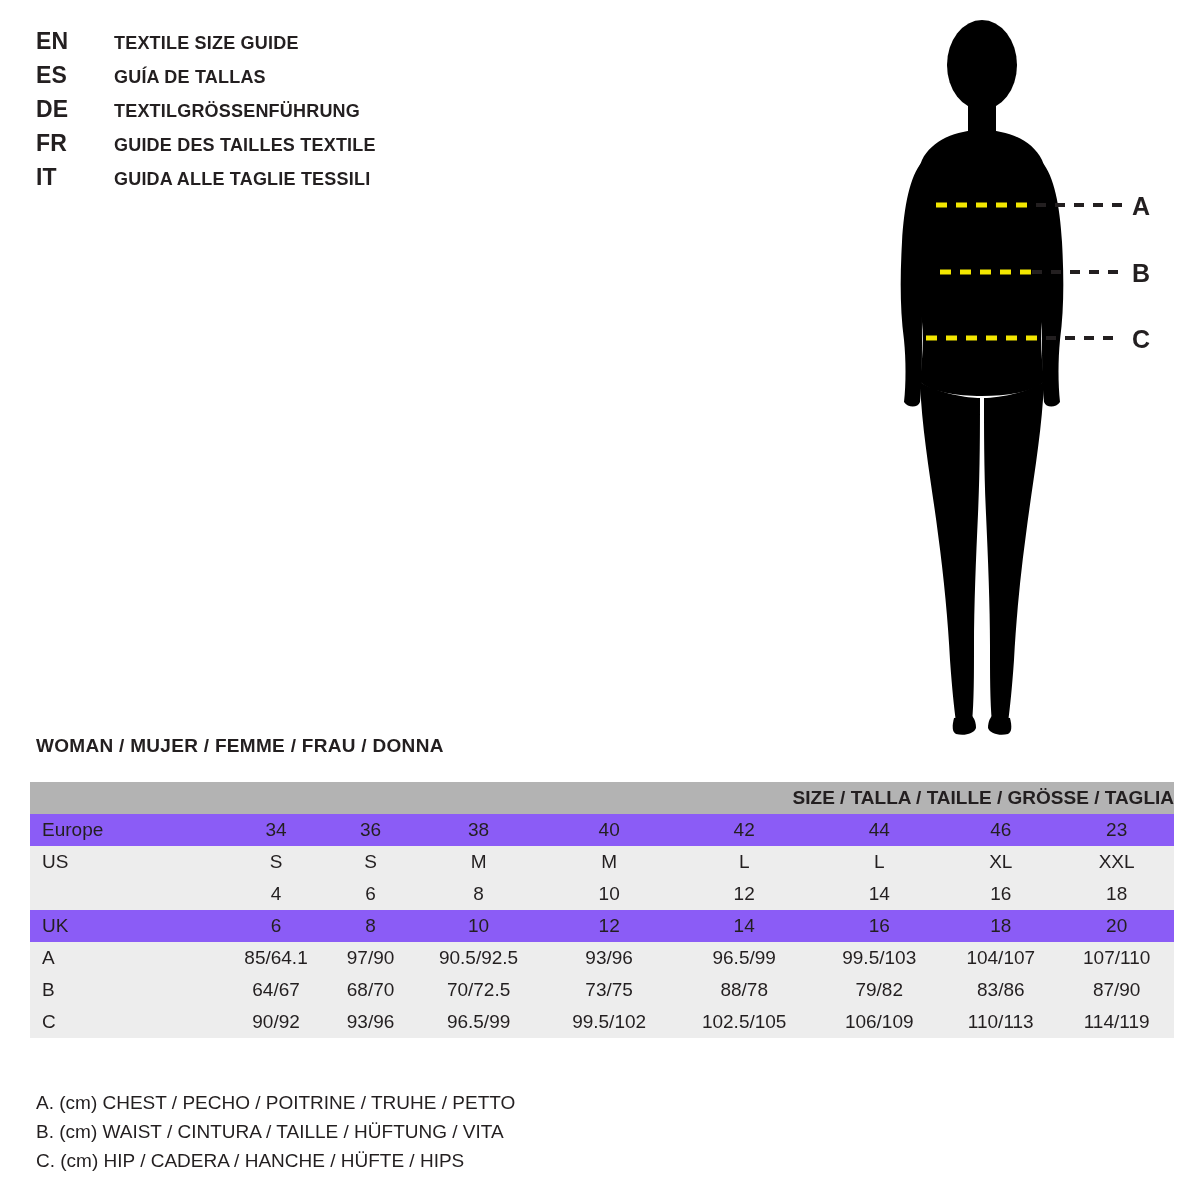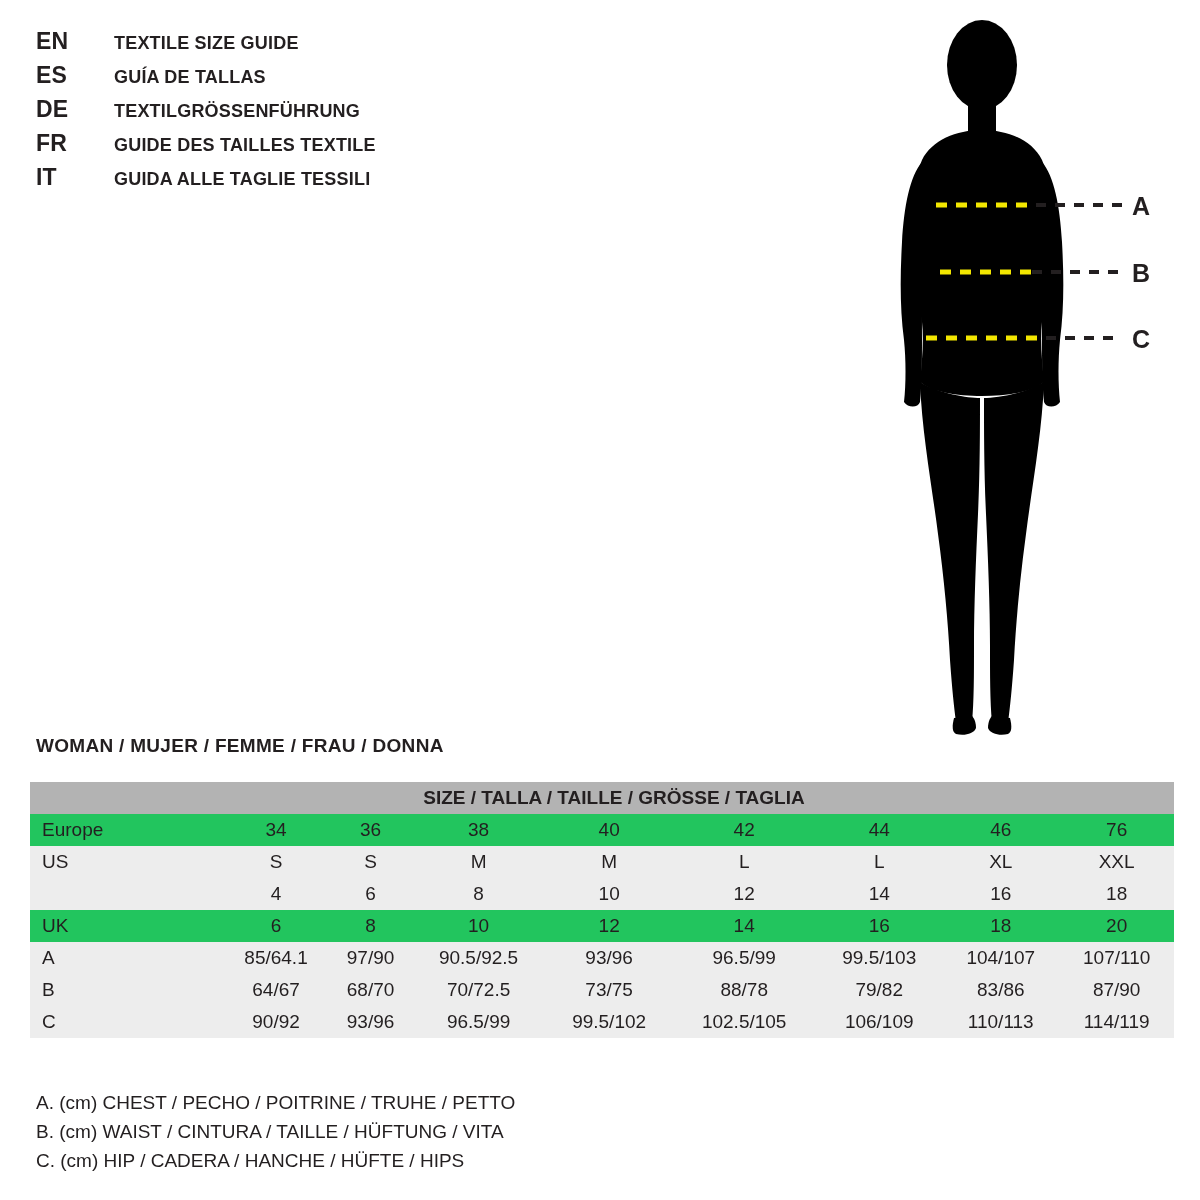--- a/index.html
+++ b/index.html
@@ -91,33 +91,33 @@
   table.size-table th,
   table.size-table td {
     padding: 0;
     height: 32px;
     line-height: 32px;
     font-weight: normal;
     text-align: center;
   }
   table.size-table .hdr-row th {
     background: #b3b3b3;
-    text-align: center;
+    text-align: right;
     font-weight: bold;
     font-size: 19px;
     padding-left: 24px;
     margin-left: 24px;
   }
   table.size-table td.rowlabel {
     text-align: left;
     padding-left: 12px;
     width: 180px;
   }
   tr.shade td { background: #ededed; }
-  tr.plain td { background: #22c55e; }
+  tr.plain td { background: #8b5cf6; }
 
   
   .legend {
     position: absolute;
     top: 1088px;
     left: 36px;
     font-size: 19px;
     color: #231f20;
   }
   .legend div {
@@ -244,21 +244,21 @@
   <tbody>
     <tr class="plain">
       <td class="rowlabel">Europe</td>
       <td>34</td>
       <td>36</td>
       <td>38</td>
       <td>40</td>
       <td>42</td>
       <td>44</td>
       <td>46</td>
-      <td>76</td>
+      <td>23</td>
     </tr>
     <tr class="shade">
       <td class="rowlabel">US</td>
       <td>S</td>
       <td>S</td>
       <td>M</td>
       <td>M</td>
       <td>L</td>
       <td>L</td>
       <td>XL</td>

